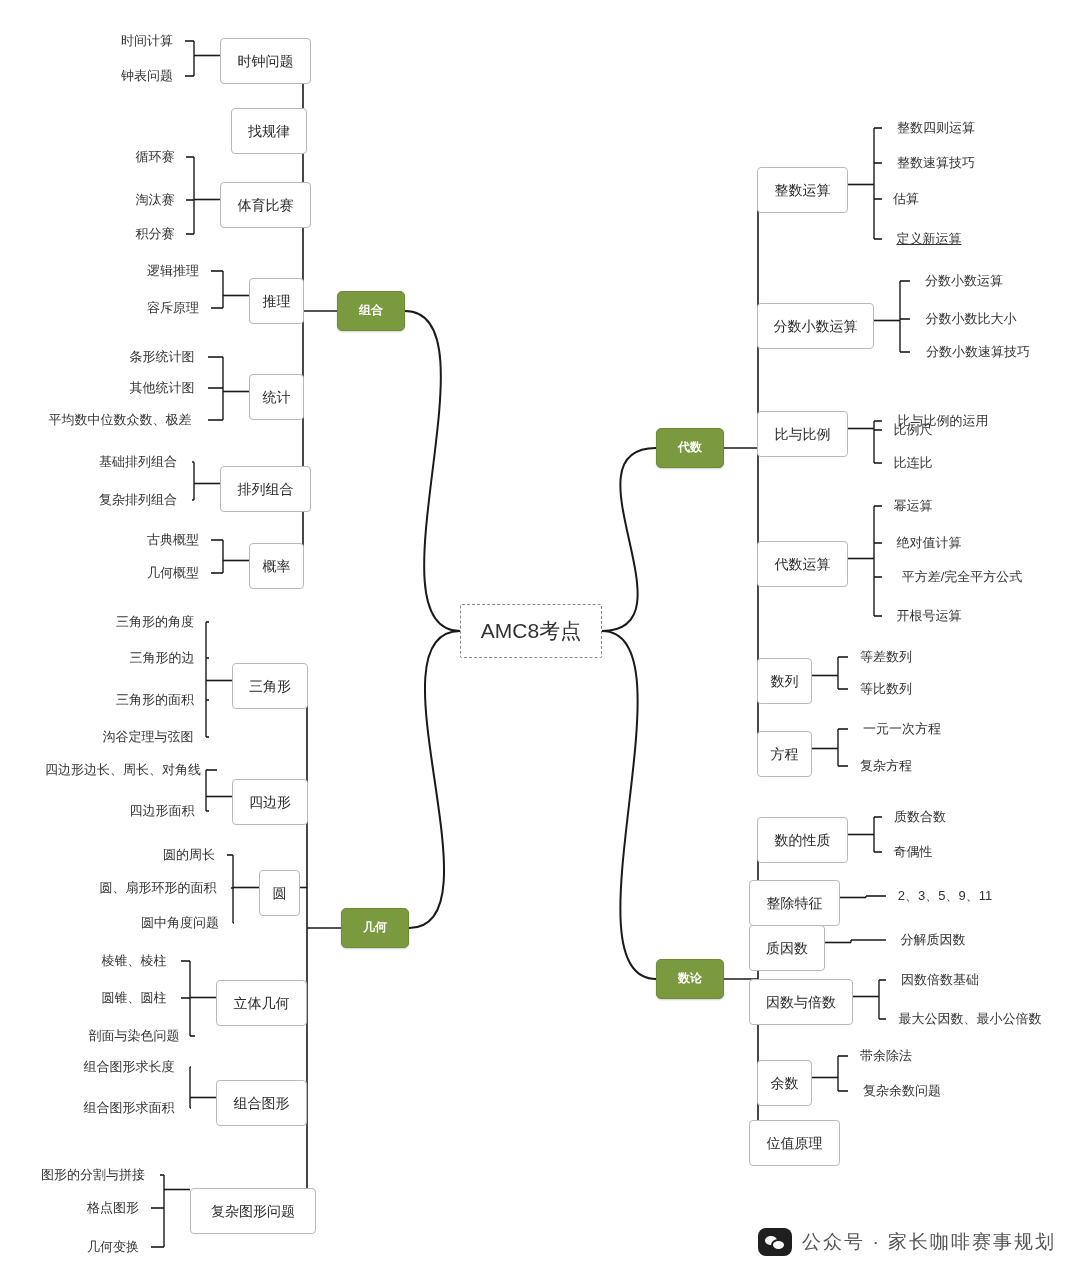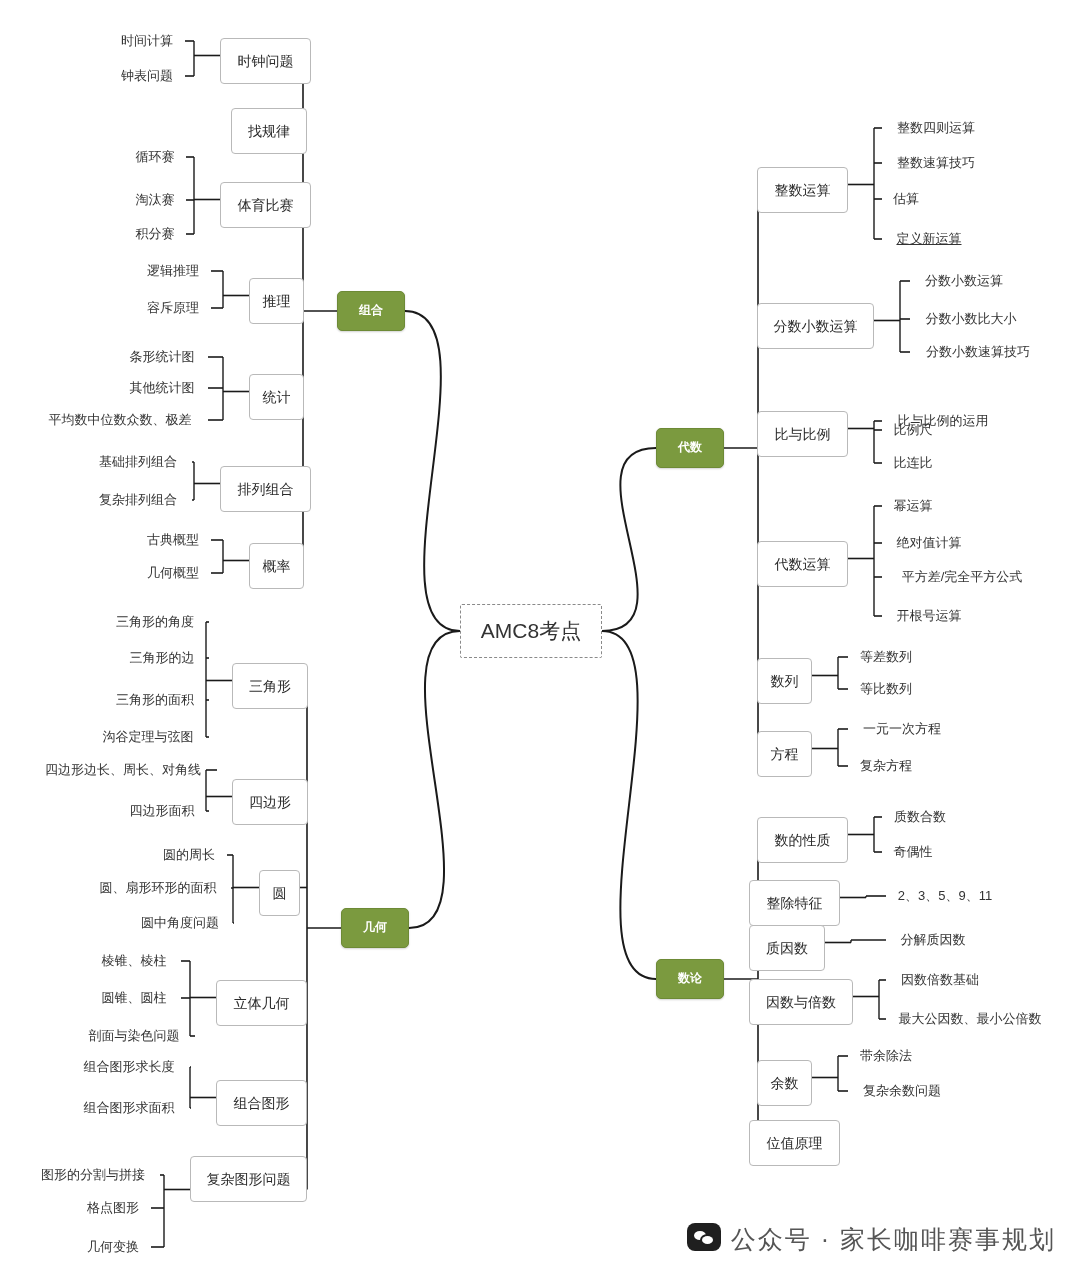--- a/index.html
+++ b/index.html
@@ -72,24 +72,24 @@
     color: #333333;
     background: transparent;
     border: none;
     padding: 2px 2px;
   }
   .watermark {
     position: absolute;
     right: 24px;
     bottom: 16px;
     display: flex;
-    align-items: flex-start;
+    align-items: center;
     gap: 10px;
     color: #555555;
-    font-size: 25px;
+    font-size: 19px;
     letter-spacing: 2px;
   }
   .wechat-badge {
     width: 34px;
     height: 28px;
     background: #1f1f1f;
     border-radius: 8px;
     position: relative;
   }
   .wechat-badge:before {
@@ -293,21 +293,21 @@
       <div class="node leaf" style="left: 155px; top: 845px; width: 68px; height: 20px; display: flex; align-items: center; justify-content: center;">圆的周长</div>
       <div class="node leaf" style="left: 89px; top: 878px; width: 138px; height: 20px; display: flex; align-items: center; justify-content: center;">圆、扇形环形的面积</div>
       <div class="node leaf" style="left: 130px; top: 913px; width: 100px; height: 20px; display: flex; align-items: center; justify-content: center;">圆中角度问题</div>
       <div class="node topic" style="left: 216px; top: 980px; width: 91px; height: 35px; display: flex; align-items: center; justify-content: center;">立体几何</div>
       <div class="node leaf" style="left: 91px; top: 951px; width: 86px; height: 20px; display: flex; align-items: center; justify-content: center;">棱锥、棱柱</div>
       <div class="node leaf" style="left: 91px; top: 988px; width: 86px; height: 20px; display: flex; align-items: center; justify-content: center;">圆锥、圆柱</div>
       <div class="node leaf" style="left: 77px; top: 1026px; width: 114px; height: 20px; display: flex; align-items: center; justify-content: center;">剖面与染色问题</div>
       <div class="node topic" style="left: 216px; top: 1080px; width: 91px; height: 35px; display: flex; align-items: center; justify-content: center;">组合图形</div>
       <div class="node leaf" style="left: 71px; top: 1057px; width: 116px; height: 20px; display: flex; align-items: center; justify-content: center;">组合图形求长度</div>
       <div class="node leaf" style="left: 71px; top: 1098px; width: 116px; height: 20px; display: flex; align-items: center; justify-content: center;">组合图形求面积</div>
-      <div class="node topic" style="left: 190px; top: 1156px; width: 117px; height: 35px; display: flex; align-items: center; justify-content: center;">复杂图形问题</div>
+      <div class="node topic" style="left: 190px; top: 1188px; width: 126px; height: 35px; display: flex; align-items: center; justify-content: center;">复杂图形问题</div>
       <div class="node leaf" style="left: 30px; top: 1165px; width: 126px; height: 20px; display: flex; align-items: center; justify-content: center;">图形的分割与拼接</div>
       <div class="node leaf" style="left: 79px; top: 1198px; width: 68px; height: 20px; display: flex; align-items: center; justify-content: center;">格点图形</div>
       <div class="node leaf" style="left: 79px; top: 1237px; width: 68px; height: 20px; display: flex; align-items: center; justify-content: center;">几何变换</div>
       <div class="node branch" style="left: 656px; top: 428px; width: 68px; height: 40px; display: flex; align-items: center; justify-content: center;">代数</div>
       <div class="node topic" style="left: 757px; top: 167px; width: 91px; height: 35px; display: flex; align-items: center; justify-content: center;">整数运算</div>
       <div class="node leaf" style="left: 886px; top: 118px; width: 100px; height: 20px; display: flex; align-items: center; justify-content: center;">整数四则运算</div>
       <div class="node leaf" style="left: 886px; top: 153px; width: 100px; height: 20px; display: flex; align-items: center; justify-content: center;">整数速算技巧</div>
       <div class="node leaf" style="left: 886px; top: 189px; width: 40px; height: 20px; display: flex; align-items: center; justify-content: center;">估算</div>
       <div class="node leaf" style="left: 886px; top: 229px; width: 86px; height: 20px; display: flex; align-items: center; justify-content: center; text-decoration: underline;">定义新运算</div>
       <div class="node topic" style="left: 757px; top: 303px; width: 117px; height: 35px; display: flex; align-items: center; justify-content: center;">分数小数运算</div>

